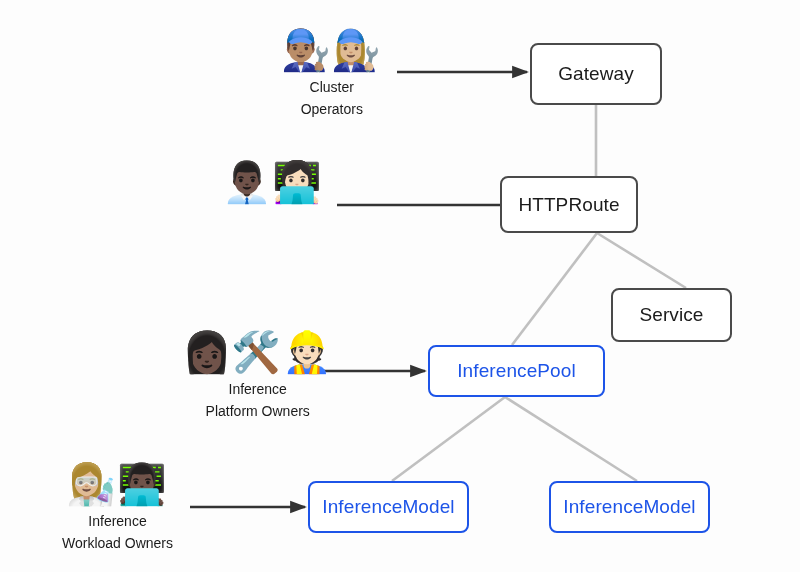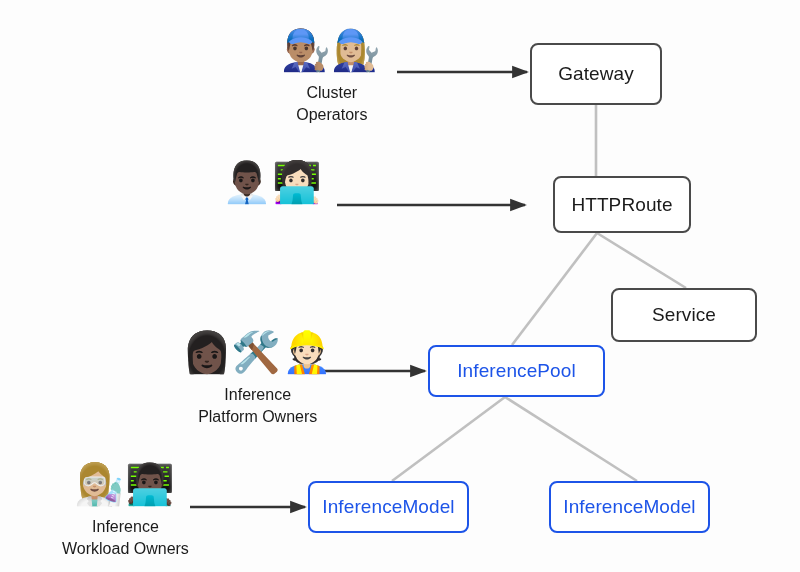--- a/index.html
+++ b/index.html
@@ -53,25 +53,25 @@
     align-items: center;
     text-align: center;
   }
   .persona-emoji {
     font-size: 40px;
     line-height: 44px;
     letter-spacing: 1px;
     white-space: nowrap;
   }
   .persona-label {
-    font-size: 16px;
+    font-size: 14px;
     line-height: 22px;
     color: #1b1b1b;
     white-space: pre-line;
-    margin-top: 10px;
+    margin-top: 4px;
   }
 </style>
 </head>
 <body>
 
 <div id="canvas">
 
   <svg id="edges" viewBox="0 0 800 572" xmlns="http://www.w3.org/2000/svg">
     <defs>
       <marker id="arrowhead" markerWidth="7" markerHeight="7" refX="6.2" refY="3" orient="auto" markerUnits="strokeWidth">
@@ -90,24 +90,24 @@
         <line x1="337" y1="205" x2="525" y2="205" stroke="#333333" stroke-width="2.4" marker-end="url(#arrowhead)"></line>
         <line x1="303" y1="371" x2="425" y2="371" stroke="#333333" stroke-width="2.4" marker-end="url(#arrowhead)"></line>
         <line x1="190" y1="507" x2="305" y2="507" stroke="#333333" stroke-width="2.4" marker-end="url(#arrowhead)"></line>
       </g>
   </svg>
 
   <div id="nodes-layer">
       <div class="node node-dark" style="left: 530px; top: 43px; width: 132px; height: 62px;">
         <span>Gateway</span>
       </div>
-      <div class="node node-dark" style="left: 553px; top: 176px; width: 138px; height: 57px;">
+      <div class="node node-dark" style="left: 500px; top: 176px; width: 138px; height: 57px;">
         <span>HTTPRoute</span>
       </div>
-      <div class="node node-dark" style="left: 611px; top: 288px; width: 146px; height: 54px;">
+      <div class="node node-dark" style="left: 611px; top: 288px; width: 121px; height: 54px;">
         <span>Service</span>
       </div>
       <div class="node node-blue" style="left: 428px; top: 345px; width: 177px; height: 52px;">
         <span>InferencePool</span>
       </div>
       <div class="node node-blue" style="left: 308px; top: 481px; width: 161px; height: 52px;">
         <span>InferenceModel</span>
       </div>
       <div class="node node-blue" style="left: 549px; top: 481px; width: 161px; height: 52px;">
         <span>InferenceModel</span>

